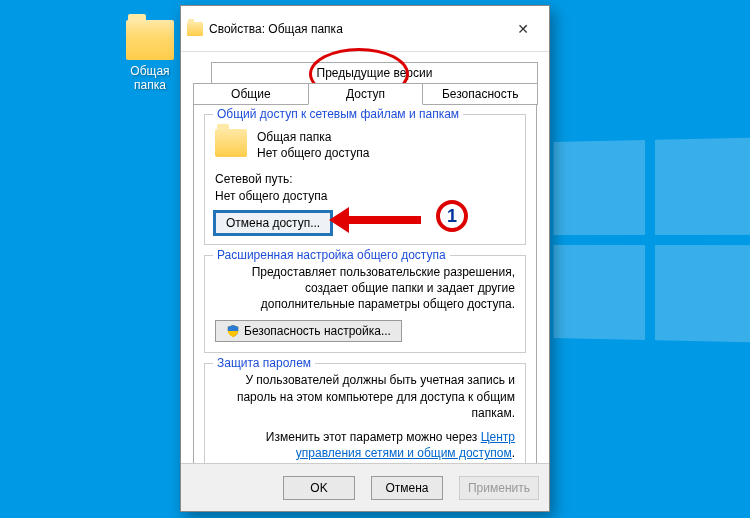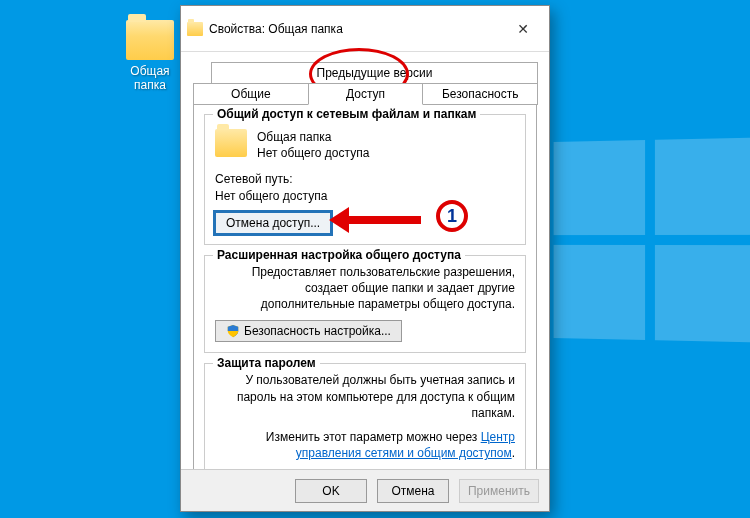--- a/index.html
+++ b/index.html
@@ -136,22 +136,21 @@
       margin-bottom: 10px;
       position: relative;
     }
     .groupbox .legend {
       position: absolute;
       top: -8px;
       left: 8px;
       background: #fff;
       padding: 0 4px;
       font-size: 12px;
-      color: #000000;
-      font-weight: bold;
+      color: #1d4ed8;
     }
     
     .folder-info { display: flex; gap: 10px; margin: 6px 0 10px 0; }
     .folder-info .folder-med {
       width: 32px; height: 28px;
       background: linear-gradient(#ffe9a6,#ffcd4a);
       border-radius: 2px;
       position: relative;
       flex-shrink: 0;
     }
@@ -219,27 +218,27 @@
       font-weight: bold;
       font-size: 18px;
       color: #003399;
       pointer-events: none;
     }
     
     
     .dialog-footer {
       position: absolute;
       bottom: 0; left: 0; right: 0;
-      height: 42px;
+      height: 48px;
       background: #f0f0f0;
       border-top: 1px solid #ccc;
       display: flex;
       align-items: center;
       justify-content: flex-end;
-      gap: 10px;
+      gap: 16px;
       padding: 0 10px;
     }
     .dialog-footer .btn { min-width: 72px; justify-content: center; padding: 4px 8px; }
   </style>
 </head>
 <body>
 
 <div class="win-logo">
   <div></div>
     <div></div>

